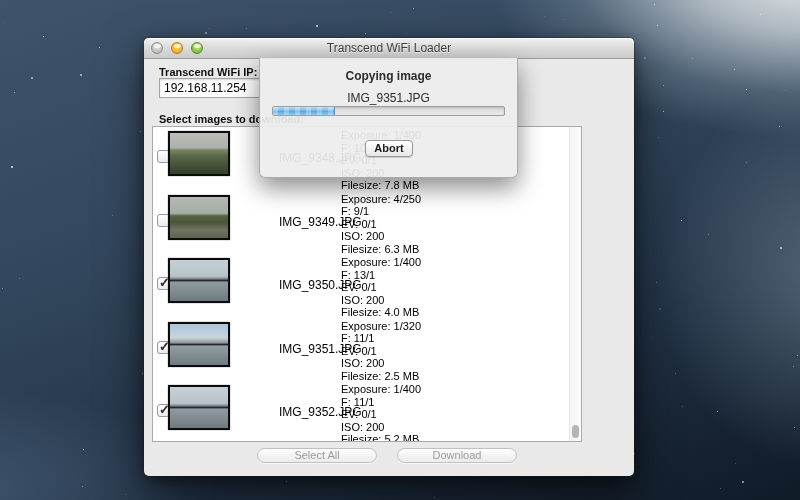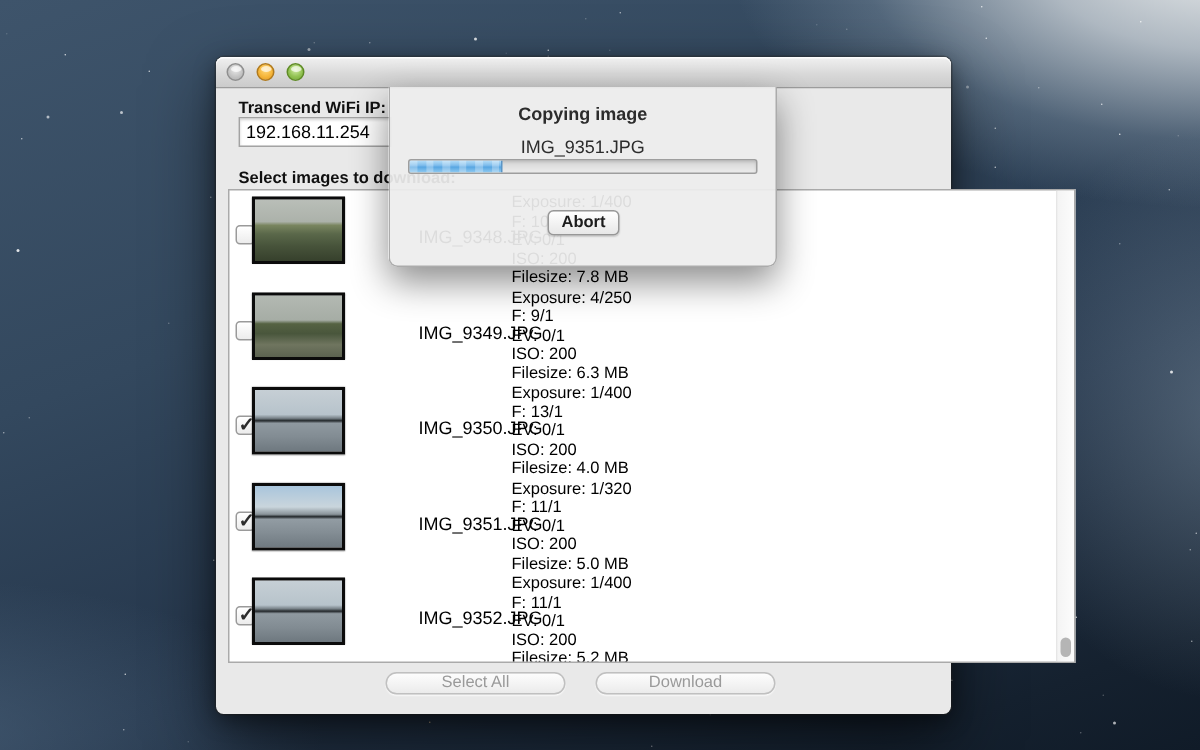--- a/index.html
+++ b/index.html
@@ -48,21 +48,21 @@
   .label{position:absolute;font-size:11px;font-weight:bold;color:#101010;}
   .ip-label{left:15px;top:28px;}
   .list-label{left:15px;top:75px;}
   .ip-input{
     position:absolute;left:15px;top:40px;width:92px;height:16px;
     border:1px solid #a3a3a3;background:#fff;border-radius:0;
     font-family:"Liberation Sans",sans-serif;font-size:12px;color:#000;
     padding:1px 4px;box-shadow:inset 0 1px 2px rgba(0,0,0,0.18);
   }
   .list{
-    position:absolute;left:8px;top:88px;width:565px;height:316px;
+    position:absolute;left:8px;top:88px;width:430px;height:316px;
     background:#fff;border:1px solid #aaa;box-sizing:border-box;overflow:hidden;
   }
   .scroll-track{
     position:absolute;top:0;right:0;bottom:0;width:11px;
     background:linear-gradient(90deg,#f4f4f4,#fcfcfc);border-left:1px solid #e6e6e6;
   }
   .scroll-thumb{
     position:absolute;right:2px;bottom:3px;width:7px;height:13px;
     background:#b5b5b5;border-radius:4px;
   }
@@ -274,20 +274,21 @@
       <div class="star" style="left: 378px; top: 128px; width: 1px; height: 1px; opacity: 0.71;"></div>
       <div class="star" style="left: 785px; top: 90px; width: 1px; height: 1px; opacity: 0.25;"></div>
       <div class="star" style="left: 363px; top: 116px; width: 1px; height: 1px; opacity: 0.78;"></div>
     </div>
 
   <div class="window">
     <div class="titlebar">
       <div class="tl close"></div>
       <div class="tl min"></div>
       <div class="tl zoom"></div>
+      <div class="title">Transcend WiFi Loader</div>
     </div>
 
     <div class="label ip-label">Transcend WiFi IP:</div>
     <input class="ip-input" readonly="" value="192.168.11.254" style="">
 
     <div class="label list-label">Select images to download:</div>
 
     <div class="list">
       <div id="rows">
           <div class="row">
@@ -328,21 +329,21 @@
   </div>
           <div class="row">
     <div class="cb checked"></div>
     <div class="thumb lake2"></div>
     <div class="fname">IMG_9351.JPG</div>
     <div class="exif">
               <div>Exposure: 1/320</div>
               <div>F: 11/1</div>
               <div>EV: 0/1</div>
               <div>ISO: 200</div>
-              <div>Filesize: 5.0 MB</div>
+              <div>Filesize: 2.5 MB</div>
             </div>
   </div>
           <div class="row">
     <div class="cb checked"></div>
     <div class="thumb lake"></div>
     <div class="fname">IMG_9352.JPG</div>
     <div class="exif">
               <div>Exposure: 1/400</div>
               <div>F: 11/1</div>
               <div>EV: 0/1</div>

